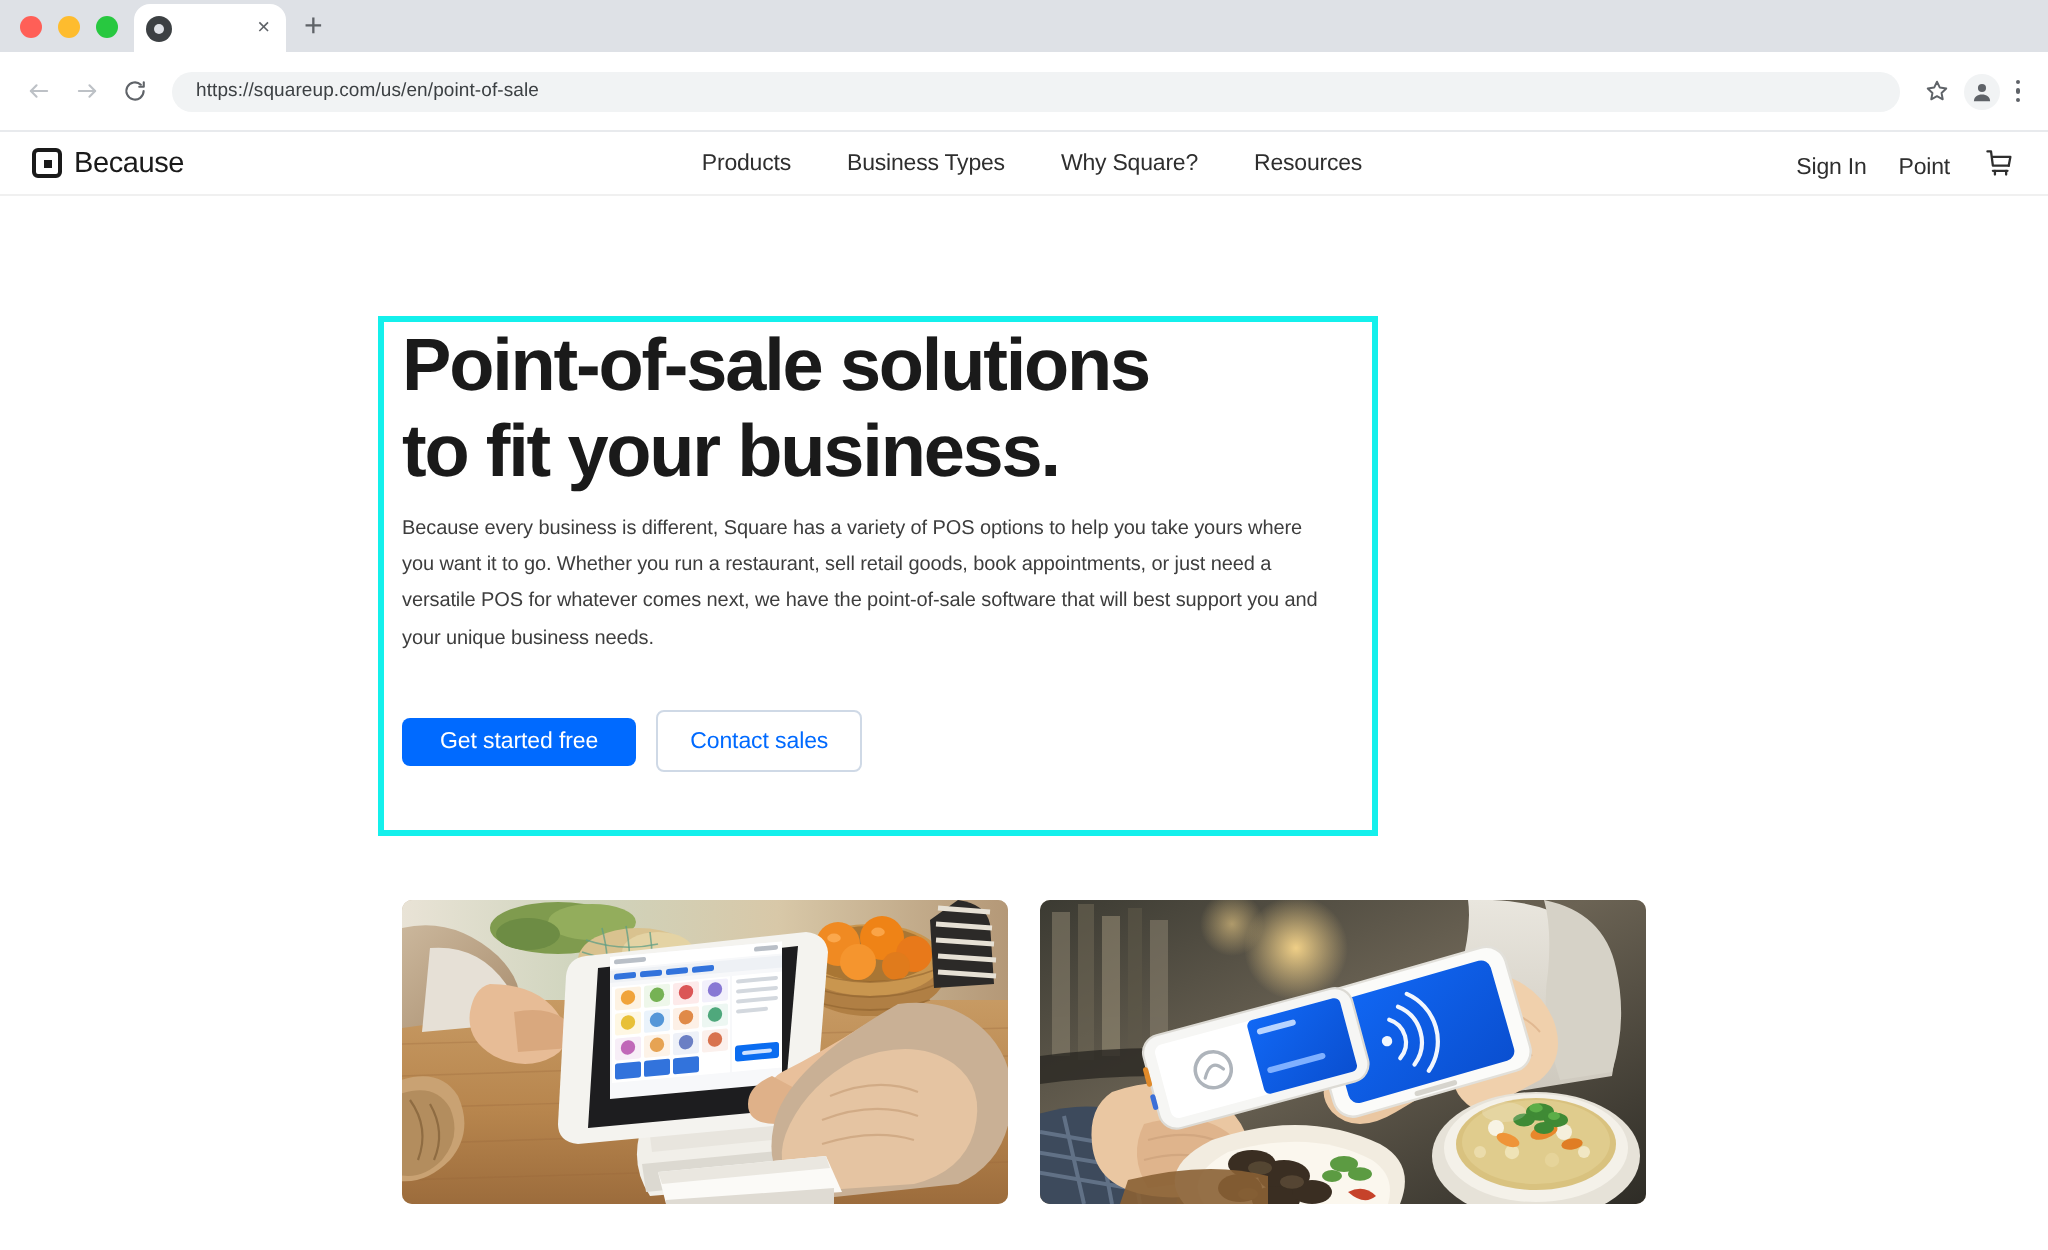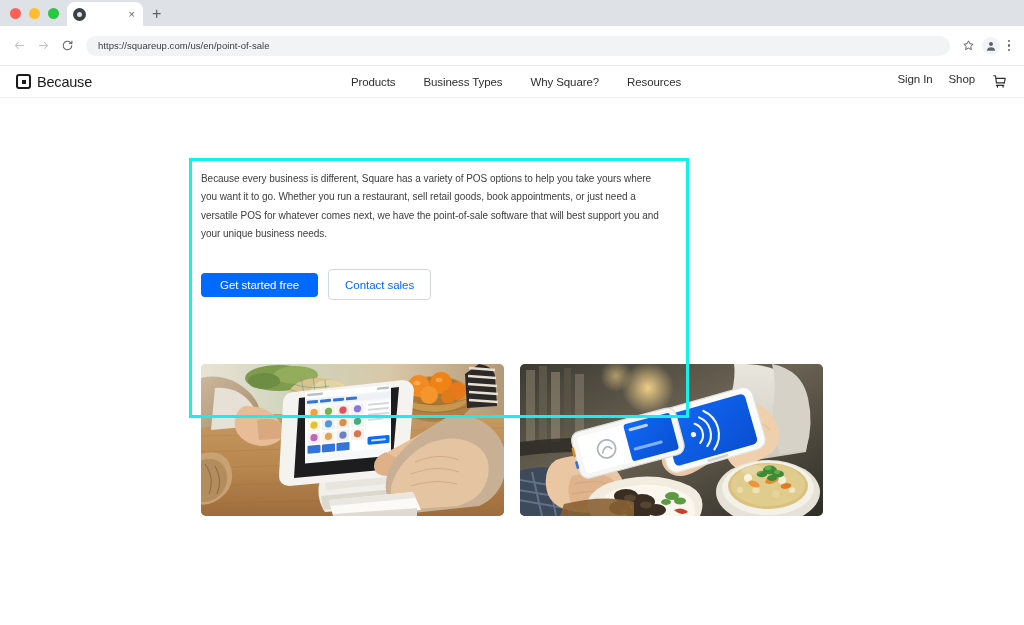--- a/index.html
+++ b/index.html
@@ -174,21 +174,21 @@
     font-size: 11.5px;
     color: #2e2e2e;
     cursor: pointer;
     white-space: nowrap;
     letter-spacing: -0.1px;
   }
 
   .header-right {
     margin-left: auto;
     display: flex;
-    align-items: flex-start;
+    align-items: flex-end;
     gap: 16px;
     position: relative;
     z-index: 2;
   }
   .hr-link {
     font-size: 11.5px;
     color: #2e2e2e;
     cursor: pointer;
     white-space: nowrap;
     letter-spacing: -0.1px;
@@ -353,37 +353,41 @@
 
       <div class="main-nav">
         <span class="nav-link">Products</span>
         <span class="nav-link">Business Types</span>
         <span class="nav-link">Why Square?</span>
         <span class="nav-link">Resources</span>
       </div>
 
       <div class="header-right">
         <span class="hr-link">Sign In</span>
-        <span class="hr-link">Shop</span>
+        <span class="hr-link">Point</span>
         <span class="cart-icon">
           <svg width="17" height="17" viewBox="0 0 20 20" fill="none" stroke="#2e2e2e" stroke-width="1.35" stroke-linecap="round" stroke-linejoin="round">
             <path d="M3.2 3.2h2.1l1.1 8.4h9.4"></path>
             <path d="M6.4 6.4h10.3l-1 5.2"></path>
             <path d="M6.4 14.6h8.6"></path>
             <path d="M7.6 14.6v2.2"></path>
             <path d="M14.2 14.6v2.2"></path>
           </svg>
         </span>
       </div>
     </div>
 
     <div class="hero-wrap">
       <div class="hero-highlight"></div>
 
       <div class="hero">
+        <h1 class="hero-title">
+          <span>Point-of-sale solutions</span><br>
+          <span>to fit your business.</span>
+        </h1>
 
         <p class="hero-body">Because every business is different, Square has a variety of POS options to help you take yours where you want it to go. Whether you run a restaurant, sell retail goods, book appointments, or just need a versatile POS for whatever comes next, we have the point-of-sale software that will best support you and your unique business needs.</p>
 
         <div class="hero-actions">
           <button class="btn btn-primary">Get started free</button>
           <button class="btn btn-secondary">Contact sales</button>
         </div>
       </div>
     </div>
 

